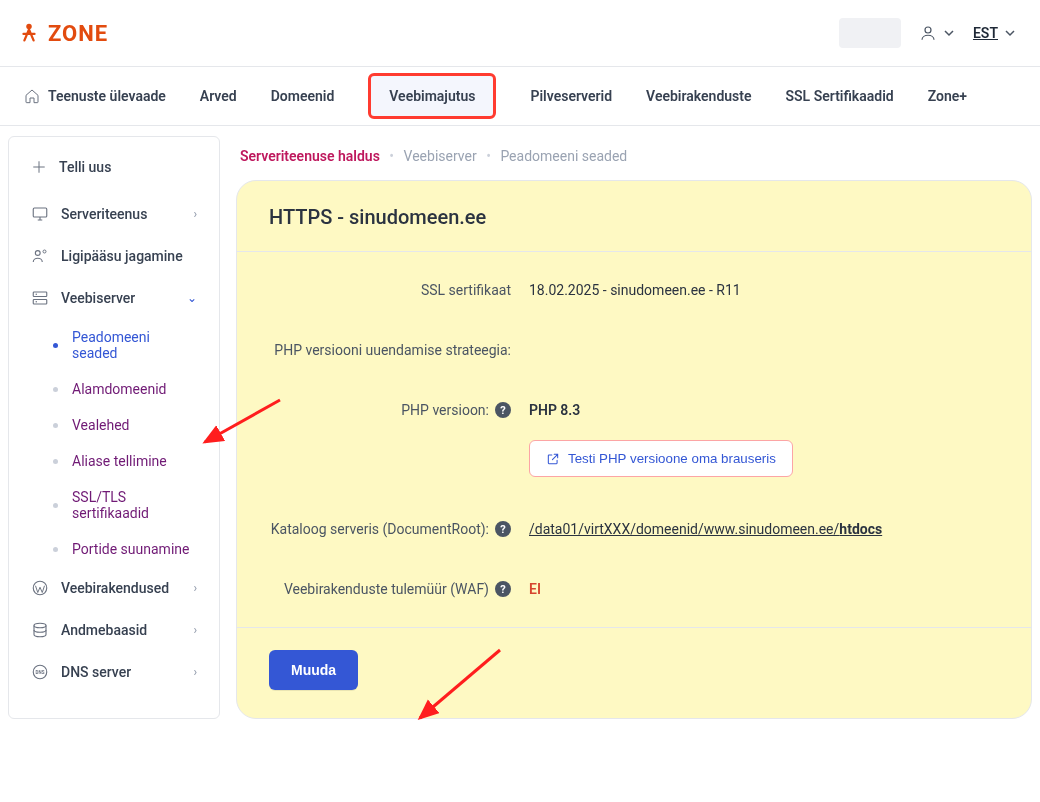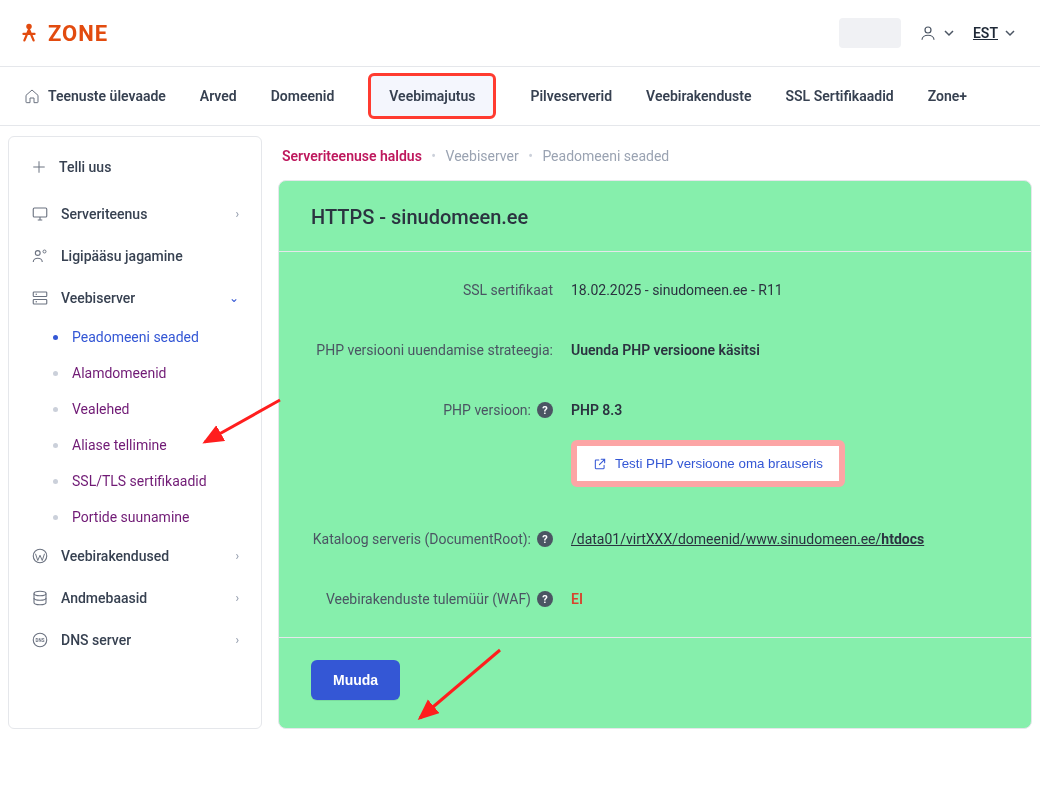--- a/index.html
+++ b/index.html
@@ -51,21 +51,21 @@
     border-radius: 6px;
     background: var(--highlight);
     padding: 12px 18px;
     color:#374151;
   }
 
   
   .body-wrap { display:flex; padding: 10px 8px 0 8px; gap: 16px; background:#fff; }
   
   .sidebar {
-    width: 254px;
+    width: 212px;
     background:#fff;
     border: 1px solid var(--border);
     border-radius: 6px;
     padding: 14px 0 15px 0;
   }
   .side-add { display:flex; align-items:center; gap:12px; padding: 8px 22px 18px 22px; color:#374151; font-weight:500; cursor:pointer;}
   .side-add svg { width:16px; height:16px; }
   .domain-select {
     margin: 0 18px 14px 18px;
     border:1px solid #d7dbe6;
@@ -89,41 +89,41 @@
   .side-sub.active .dot { background: var(--blue); }
   .side-sub span.lbl { flex:1; }
 
   
   .content { flex:1; padding-top:8px; }
   .crumbs { font-size:14px; color:#9aa3b2; margin: 4px 0 16px 4px; }
   .crumbs .first { color:#be185d; font-weight:600; }
   .crumbs .sep { margin: 0 6px; color:#cbd0da;}
   .card {
     border:1px solid var(--border);
-    border-radius:8px;
-    background:#86efac;
+    border-radius:20px;
+    background:#fef9c3;
     padding: 24px 32px 28px 32px;
   }
   .card h1 { font-size:20px; font-weight:500; margin:0 0 22px 0; color:#2b3340; }
   .divider { height:1px; background:var(--border); margin: 0 -32px 8px -32px; }
   .kv { display:flex; align-items:center; padding: 22px 0; }
   .kv .key { width: 260px; text-align:right; color:#4b5563; padding-right:18px; display:flex; justify-content:flex-end; align-items:center; gap:6px;}
   .kv .val { flex:1; color:#2b3340; }
   .kv .val.bold { font-weight:600; }
   .kv .val .mono { font-family:inherit;text-decoration:underline; }
   .kv .val .mono b { font-weight:700; }
   .waf-no { color: #d6452e; font-weight:600; }
   .help-q {
     display:inline-flex; width:16px; height:16px; border-radius:50%;
     background:#4b5563; color:#fff; font-size:11px; align-items:center; justify-content:center; font-weight:700;
     cursor:pointer;
   }
   .test-btn {
     display:inline-flex; align-items:center; gap:8px;
-    border:6px solid #fca5a5; border-radius:6px;
+    border:1px solid #fca5a5; border-radius:6px;
     padding: 10px 16px; color: var(--blue); font-weight:500; cursor:pointer;
     background:#fff;
   }
   .footer-divider { height:1px; background:var(--border); margin: 8px -32px 22px -32px;}
   .primary-btn {
     background: var(--blue); color:#fff; border:none; border-radius:6px;
     padding: 12px 22px; font-weight:600; font-size:14px; cursor:pointer;
     box-shadow: 0 1px 0 rgba(0,0,0,.08);
   }
 
@@ -314,21 +314,20 @@
       <h1>HTTPS - sinudomeen.ee</h1>
       <div class="divider"></div>
 
       <div class="kv">
         <div class="key">SSL sertifikaat</div>
         <div class="val">18.02.2025 - sinudomeen.ee - R11</div>
       </div>
 
       <div class="kv">
         <div class="key">PHP versiooni uuendamise strateegia:</div>
-        <div class="val bold">Uuenda PHP versioone käsitsi</div>
       </div>
 
       <div class="kv">
         <div class="key">
           <span>PHP versioon:</span>
           <span class="help-q">?</span>
         </div>
         <div class="val bold">PHP 8.3</div>
       </div>
 

